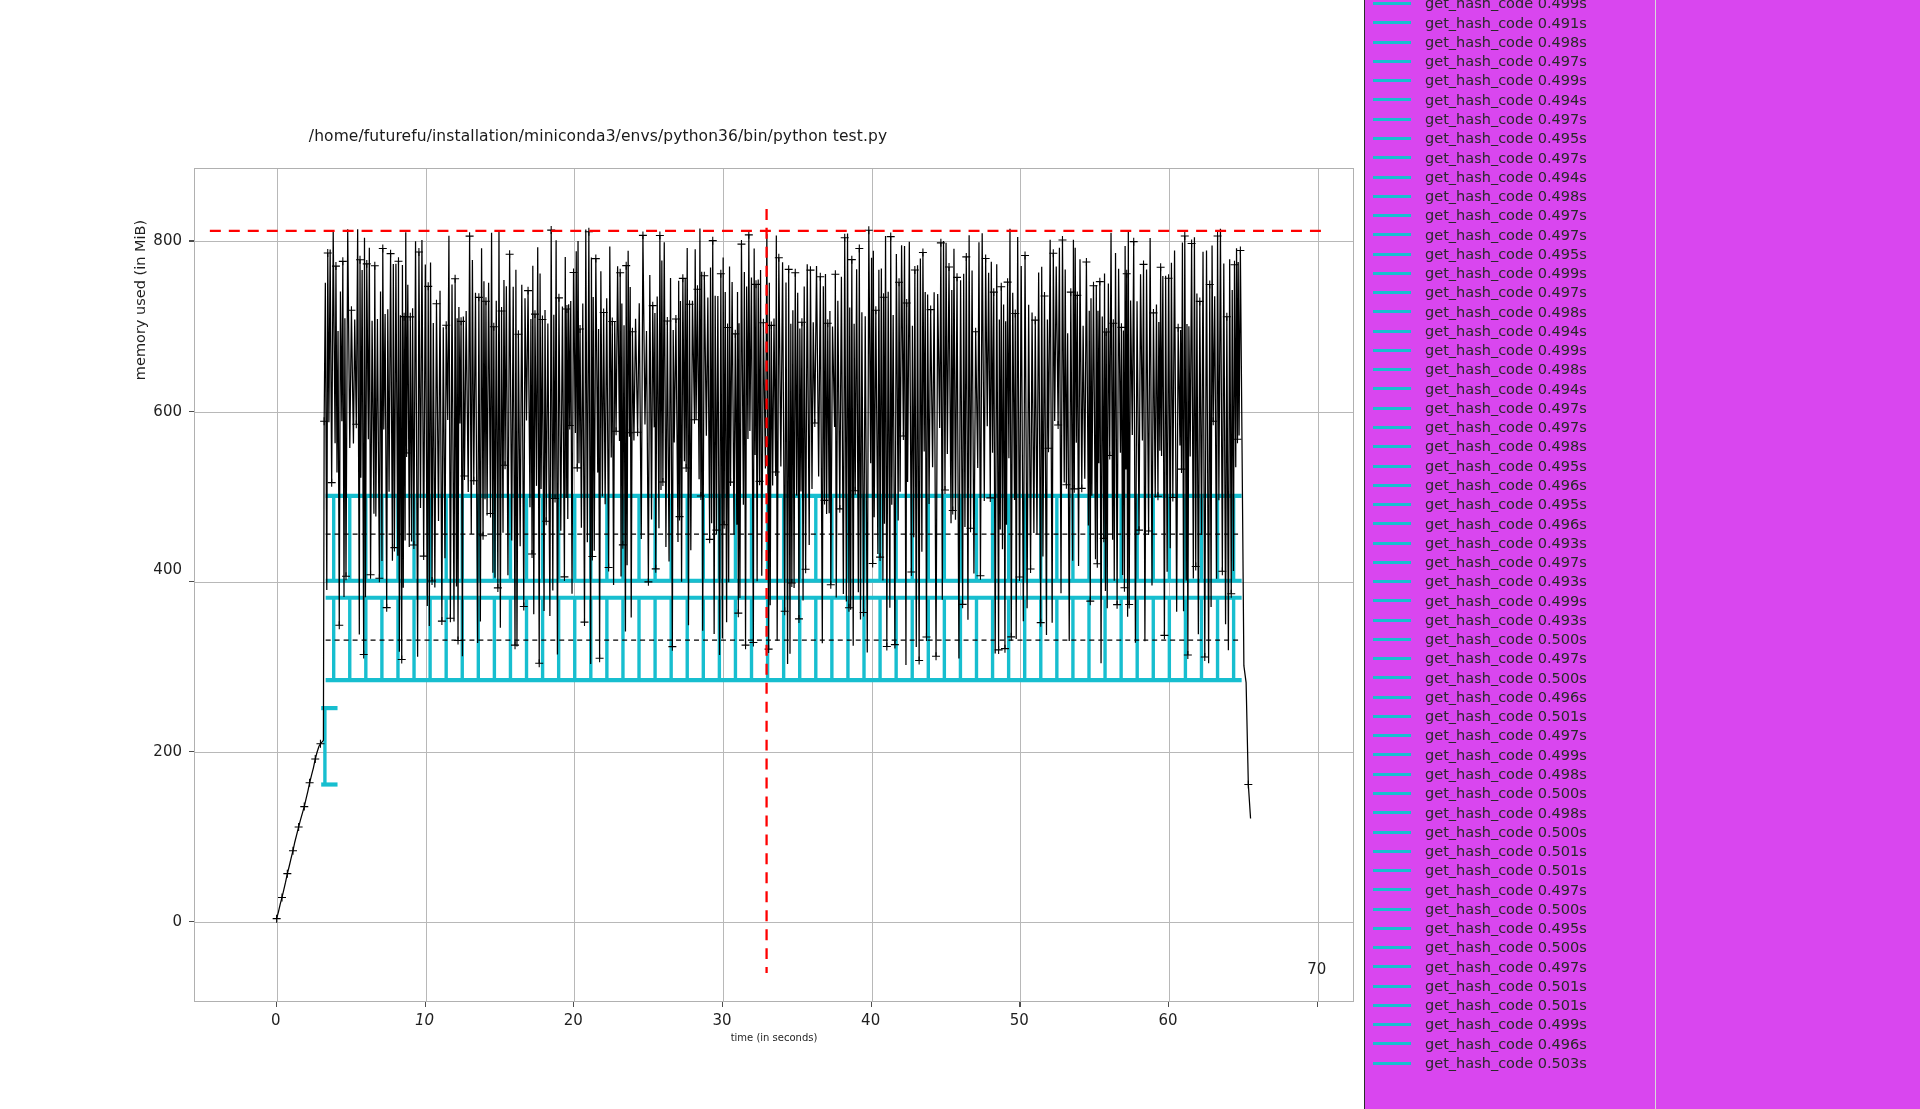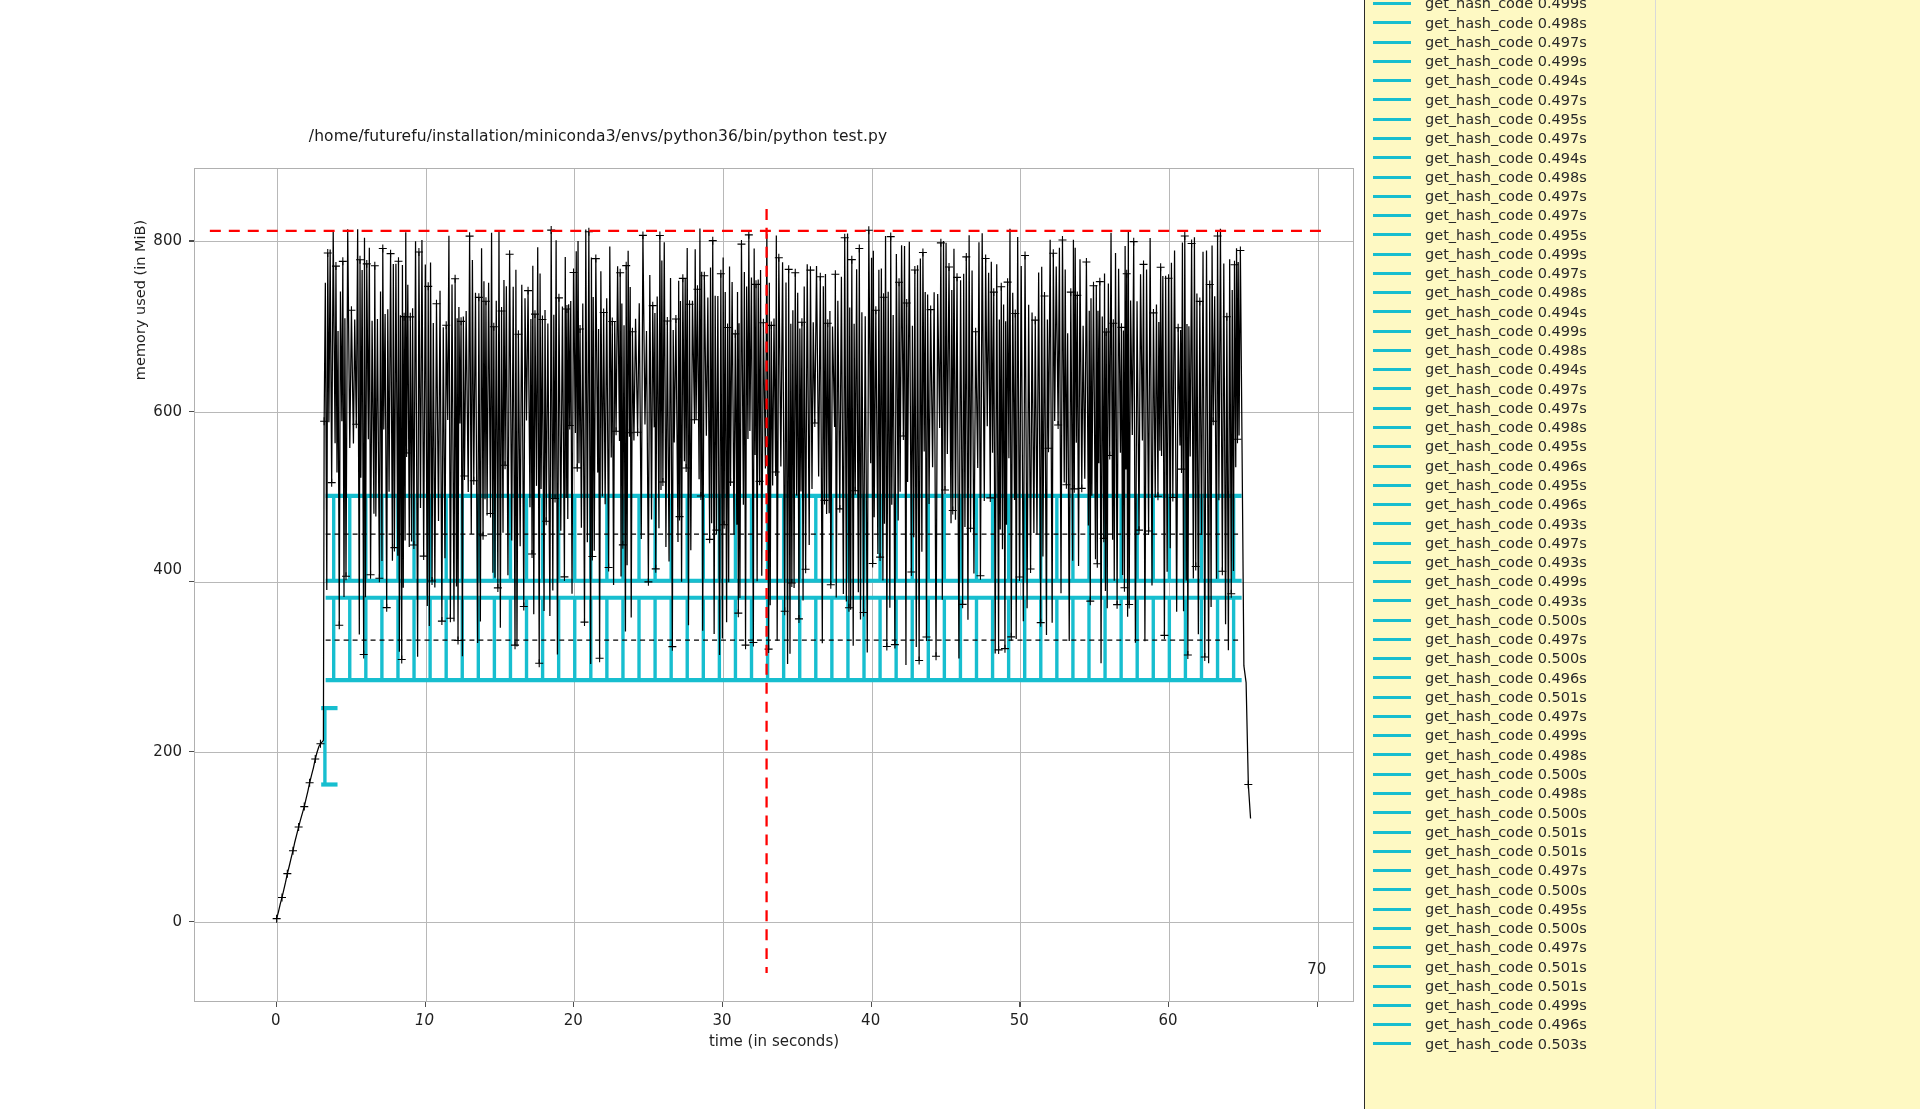--- a/index.html
+++ b/index.html
@@ -43,30 +43,30 @@
   .xtick-mark{position:absolute;height:5px;width:1.2px;background:#4d4d4d;}
 
   #ylabel{
     position:absolute;left:132px;top:430px;width:260px;
     transform:rotate(-90deg);transform-origin:left top;
     font-size:14.5px;color:#1f1f1f;white-space:nowrap;
     text-align:center;
   }
   #xlabel{
     position:absolute;left:194px;top:1032px;width:1160px;text-align:center;
-    font-size:15px;color:#1f1f1f;white-space:nowrap;
+    font-size:10px;color:#1f1f1f;white-space:nowrap;
   }
 
   
   #plot-svg{position:absolute;left:0;top:0;width:100%;height:100%;display:block;}
 
   
   #legend-panel{
     position:absolute;left:1364px;top:0;width:556px;height:1109px;
-    background:#fef9c3;border-left:1.4px solid #2b2b2b;overflow:hidden;
+    background:#d946ef;border-left:1.4px solid #2b2b2b;overflow:hidden;
   }
   #legend-list{position:absolute;left:0;top:-6px;width:100%;}
   .legend-row{
     height:19.28px;display:flex;align-items:center;padding-left:8px;
     white-space:nowrap;
   }
   .legend-swatch{
     width:38px;height:0;border-top:3.2px solid #17becf;
     margin-right:14px;flex:0 0 auto;
   }
@@ -514,20 +514,24 @@
   </div>
 
   <div id="legend-panel">
     <div id="legend-list">
         <div class="legend-row">
           <span class="legend-swatch" style="border-top-color: rgb(23, 190, 207);"></span>
           <span class="legend-text">get_hash_code 0.499s</span>
         </div>
         <div class="legend-row">
           <span class="legend-swatch" style="border-top-color: rgb(23, 190, 207);"></span>
+          <span class="legend-text">get_hash_code 0.491s</span>
+        </div>
+        <div class="legend-row">
+          <span class="legend-swatch" style="border-top-color: rgb(23, 190, 207);"></span>
           <span class="legend-text">get_hash_code 0.498s</span>
         </div>
         <div class="legend-row">
           <span class="legend-swatch" style="border-top-color: rgb(23, 190, 207);"></span>
           <span class="legend-text">get_hash_code 0.497s</span>
         </div>
         <div class="legend-row">
           <span class="legend-swatch" style="border-top-color: rgb(23, 190, 207);"></span>
           <span class="legend-text">get_hash_code 0.499s</span>
         </div>

